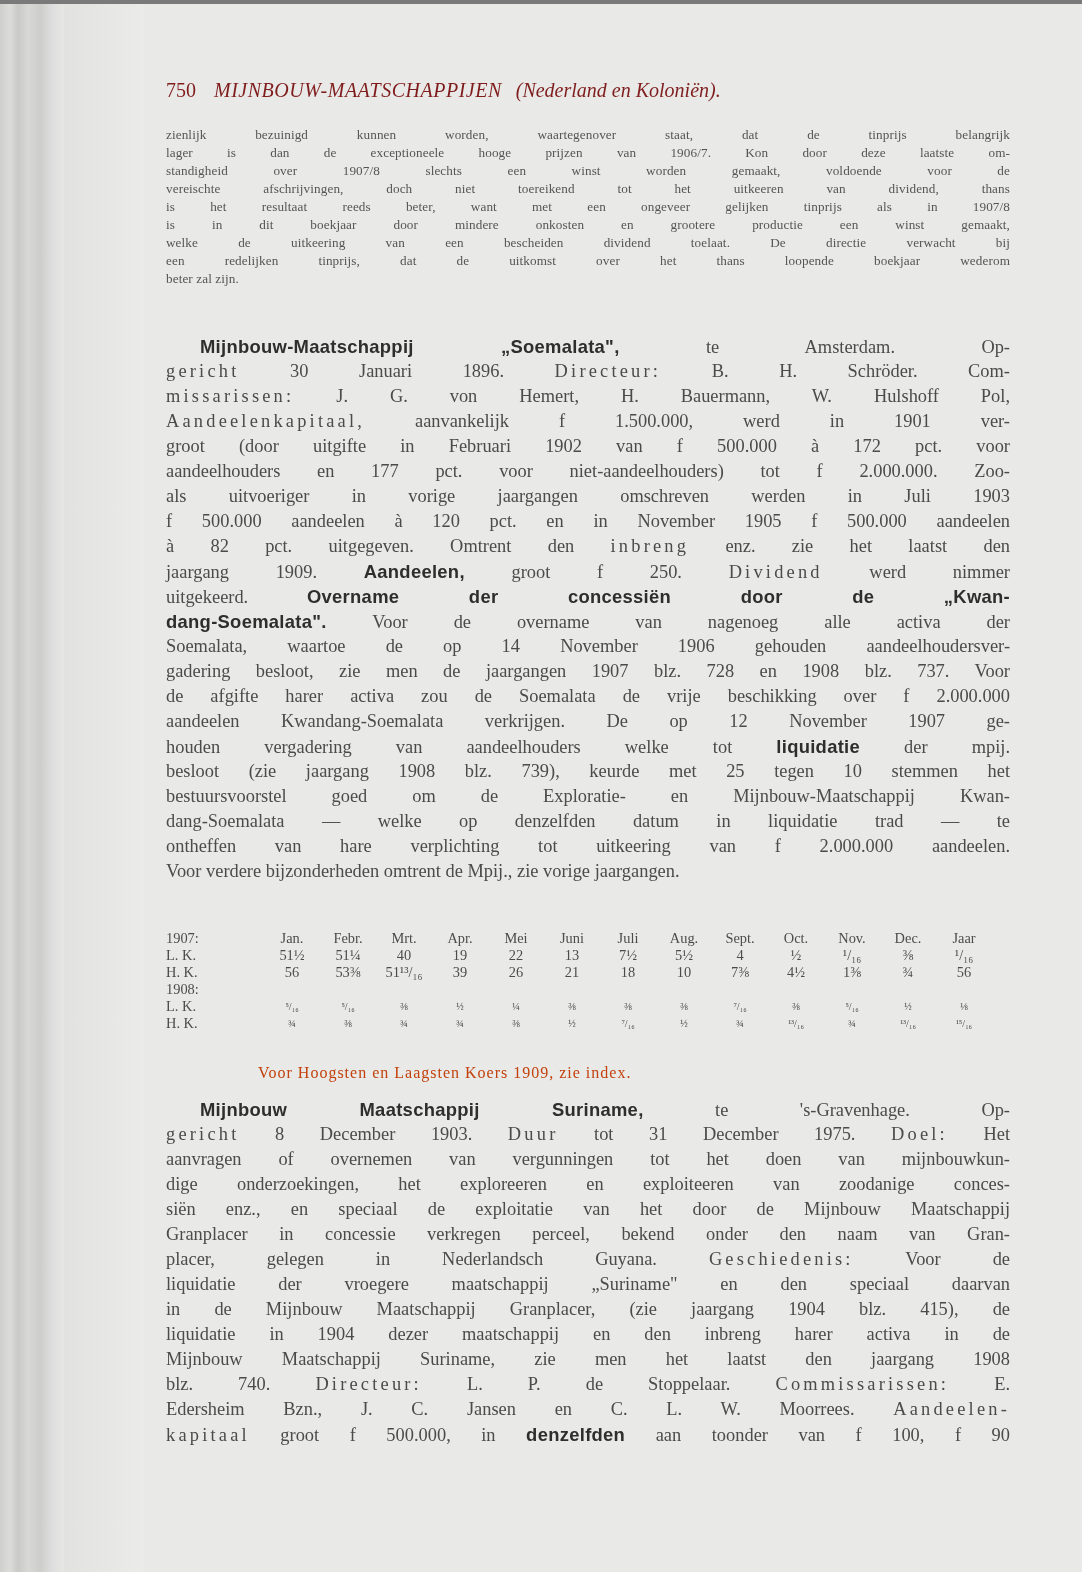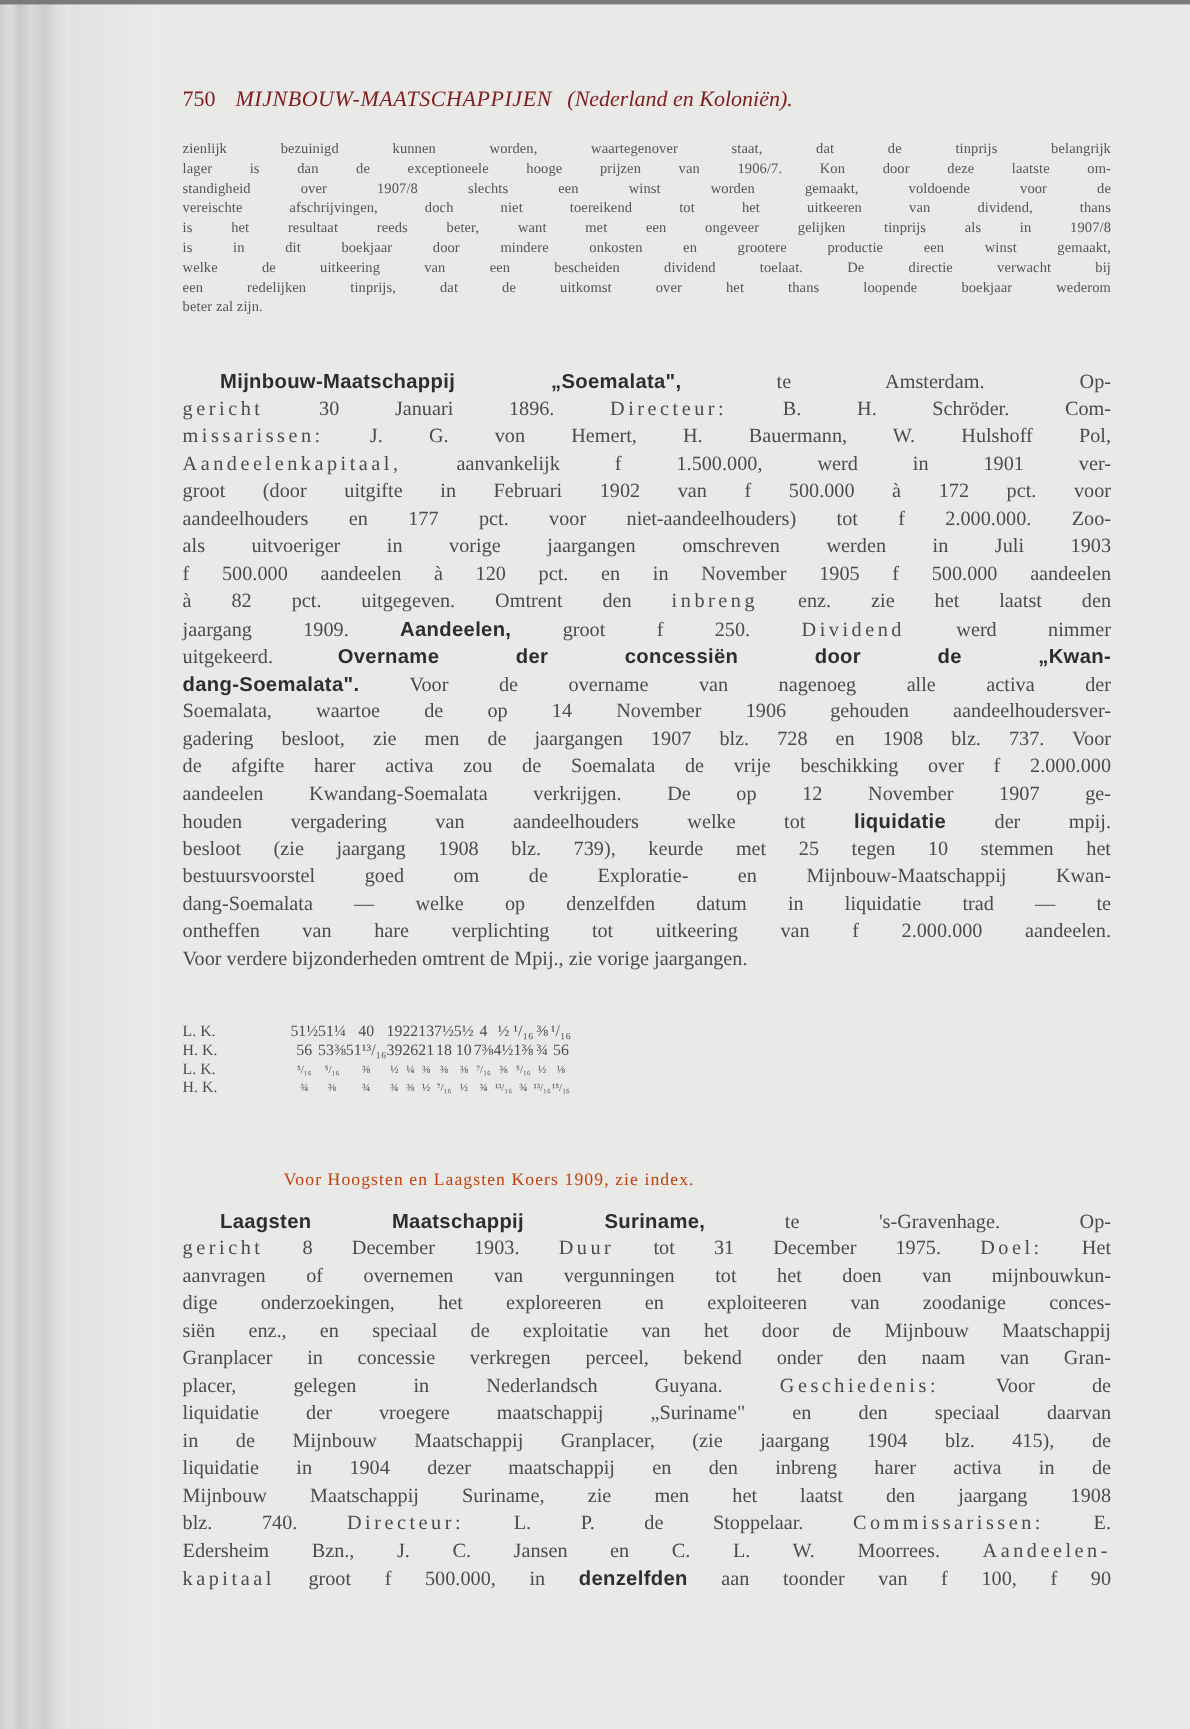--- a/index.html
+++ b/index.html
@@ -106,20 +106,36 @@
   </div>
   <div class="line body" style="top:761px">besloot (zie jaargang 1908 blz. 739), keurde met 25 tegen 10 stemmen het</div>
   <div class="line body" style="top:786px">bestuursvoorstel goed om de Exploratie- en Mijnbouw-Maatschappij Kwan-</div>
   <div class="line body" style="top:811px">dang-Soemalata — welke op denzelfden datum in liquidatie trad — te</div>
   <div class="line body" style="top:836px">ontheffen van hare verplichting tot uitkeering van f 2.000.000 aandeelen.</div>
   <div class="line body" style="top:861px; text-align-last:left">Voor verdere bijzonderheden omtrent de Mpij., zie vorige jaargangen.</div>
 </div>
 
 <table class="koers">
   <tbody>
+      <tr class="yr">
+    <td class="lab">1907:</td>
+    <td class="c">Jan.</td>
+    <td class="c">Febr.</td>
+    <td class="c">Mrt.</td>
+    <td class="c">Apr.</td>
+    <td class="c">Mei</td>
+    <td class="c">Juni</td>
+    <td class="c">Juli</td>
+    <td class="c">Aug.</td>
+    <td class="c">Sept.</td>
+    <td class="c">Oct.</td>
+    <td class="c">Nov.</td>
+    <td class="c">Dec.</td>
+    <td class="c">Jaar</td>
+  </tr>
   <tr>
     <td class="lab">L. K.</td>
     <td>51½</td>
     <td>51¼</td>
     <td>40</td>
     <td>19</td>
     <td>22</td>
     <td>13</td>
     <td>7½</td>
     <td>5½</td>
@@ -138,20 +154,24 @@
     <td>26</td>
     <td>21</td>
     <td>18</td>
     <td>10</td>
     <td>7⅜</td>
     <td>4½</td>
     <td>1⅜</td>
     <td>¾</td>
     <td>56</td>
   </tr>
+  <tr class="yr">
+    <td class="lab">1908:</td>
+    <td colspan="13"></td>
+  </tr>
   <tr>
     <td class="lab">L. K.</td>
     <td class="frac">⁵/₁₆</td>
     <td class="frac">⁵/₁₆</td>
     <td class="frac">⅜</td>
     <td class="frac">½</td>
     <td class="frac">¼</td>
     <td class="frac">⅜</td>
     <td class="frac">⅜</td>
     <td class="frac">⅜</td>
@@ -176,21 +196,21 @@
     <td class="frac">¾</td>
     <td class="frac">¹³/₁₆</td>
     <td class="frac">¹⁵/₁₆</td>
   </tr>
 </tbody>
   </table>
 <div class="tnote">Voor Hoogsten en Laagsten Koers 1909, zie index.</div>
 
 <div>
   <div class="line body ind" style="top:1099px">
-    <span class="b">Laagsten Maatschappij Suriname,</span><span> te 's-Gravenhage. Op-</span>
+    <span class="b">Mijnbouw Maatschappij Suriname,</span><span> te 's-Gravenhage. Op-</span>
   </div>
   <div class="line body" style="top:1124px">
     <span class="sp">gericht</span><span> 8 December 1903. </span><span class="sp">Duur</span><span> tot 31 December 1975. </span><span class="sp">Doel:</span><span> Het</span>
   </div>
   <div class="line body" style="top:1149px">aanvragen of overnemen van vergunningen tot het doen van mijnbouwkun-</div>
   <div class="line body" style="top:1174px">dige onderzoekingen, het exploreeren en exploiteeren van zoodanige conces-</div>
   <div class="line body" style="top:1199px">siën enz., en speciaal de exploitatie van het door de Mijnbouw Maatschappij</div>
   <div class="line body" style="top:1224px">Granplacer in concessie verkregen perceel, bekend onder den naam van Gran-</div>
   <div class="line body" style="top:1249px">
     <span>placer, gelegen in Nederlandsch Guyana. </span><span class="sp">Geschiedenis:</span><span> Voor de</span>

